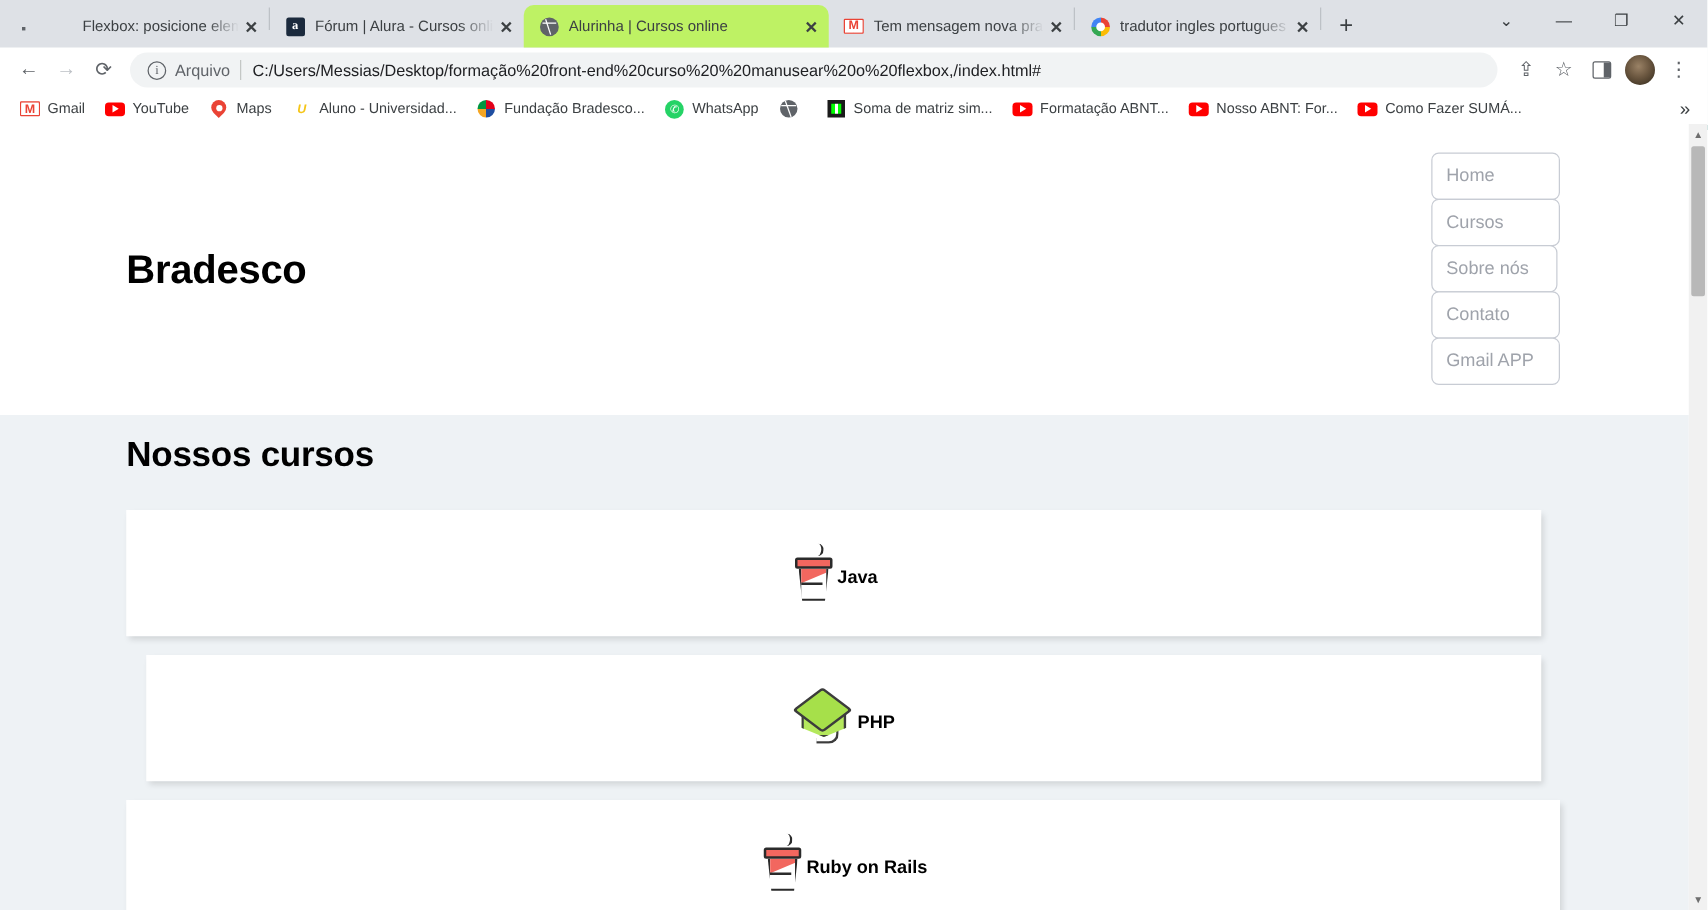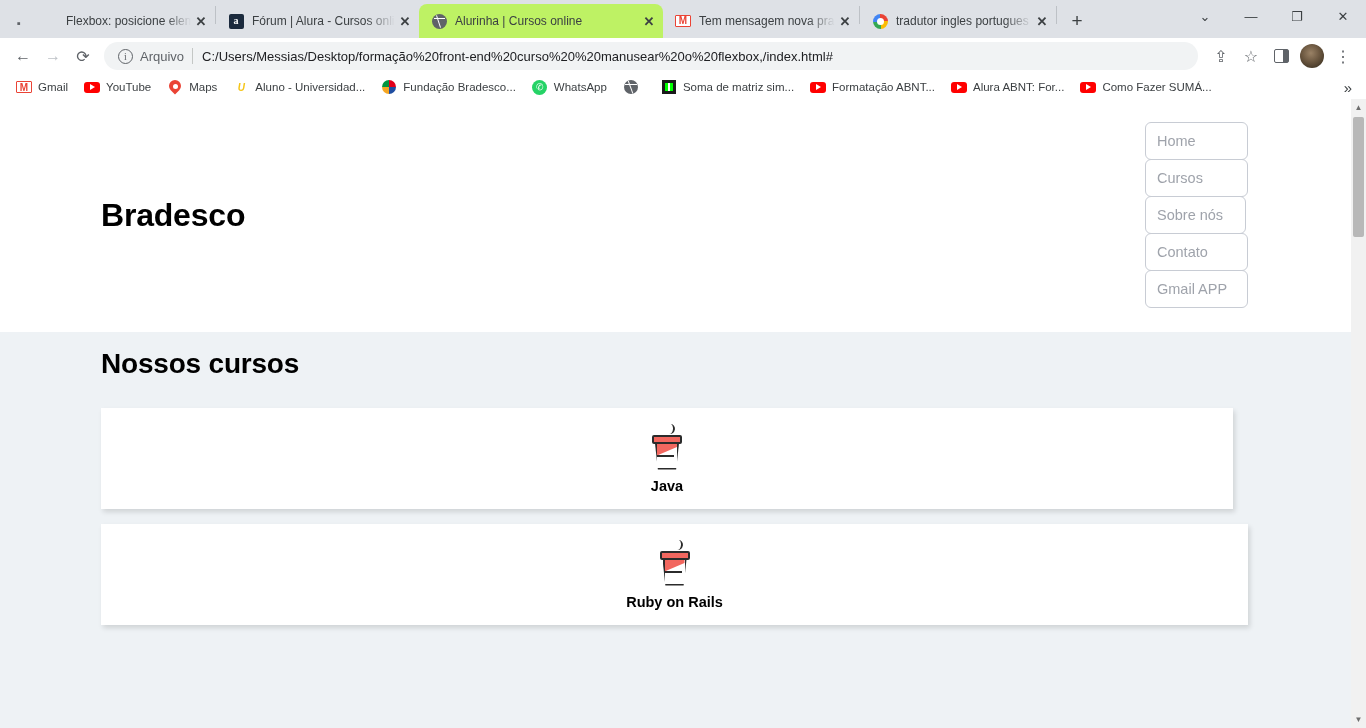--- a/index.html
+++ b/index.html
@@ -198,21 +198,21 @@
     background: #eef2f5; min-height: 420px;
     padding-top: 16px; position: relative;
   }
   .courses h2 {
     margin-left: 101px; font-size: 28px; font-weight: bold;
     color: #000; margin-bottom: 28px; letter-spacing: -0.2px;
   }
   .card {
     background: #ffffff;
     box-shadow: 2px 3px 5px rgba(0,0,0,0.13);
-    display: flex; flex-direction: column;
+    display: flex; flex-direction: row;
     align-items: center; justify-content: center;
   }
   .card .cname {
     font-size: 14.5px; font-weight: bold; color: #000;
     margin-top: 6px;
   }
   .card-java { margin-left: 101px; width: 1132px; height: 101px; }
   .card-php  { margin-left: 117px; width: 1116px; height: 101px; margin-top: 15px; }
   .card-ruby { margin-left: 101px; width: 1147px; height: 101px; margin-top: 15px; }
 
@@ -399,21 +399,21 @@
     <div class="bm">
       <span class="bico">
           <span class="ico-yt"></span>
         </span>
       <span>Formatação ABNT...</span>
     </div>
     <div class="bm">
       <span class="bico">
           <span class="ico-yt"></span>
         </span>
-      <span>Alura ABNT: For...</span>
+      <span>Nosso ABNT: For...</span>
     </div>
     <div class="bm">
       <span class="bico">
           <span class="ico-yt"></span>
         </span>
       <span>Como Fazer SUMÁ...</span>
     </div>
     <div class="bm-overflow">»</div>
   </div>
 
@@ -441,20 +441,31 @@
               <div class="steam"></div>
               <div class="body"></div>
               <div class="fill"></div>
               <div class="band"></div>
               <div class="lid"></div>
             </div>
           </div>
           <div class="cname">Java</div>
         </div>
 
+        <div class="card card-php">
+          <div class="icon-wrap">
+            <div class="phpbox">
+              <div class="hook"></div>
+              <div class="cube"></div>
+              <div class="drip"></div>
+              <div class="top"></div>
+            </div>
+          </div>
+          <div class="cname">PHP</div>
+        </div>
 
         <div class="card card-ruby">
           <div class="icon-wrap">
             <div class="coffee">
               <div class="steam"></div>
               <div class="body"></div>
               <div class="fill"></div>
               <div class="band"></div>
               <div class="lid"></div>
             </div>

